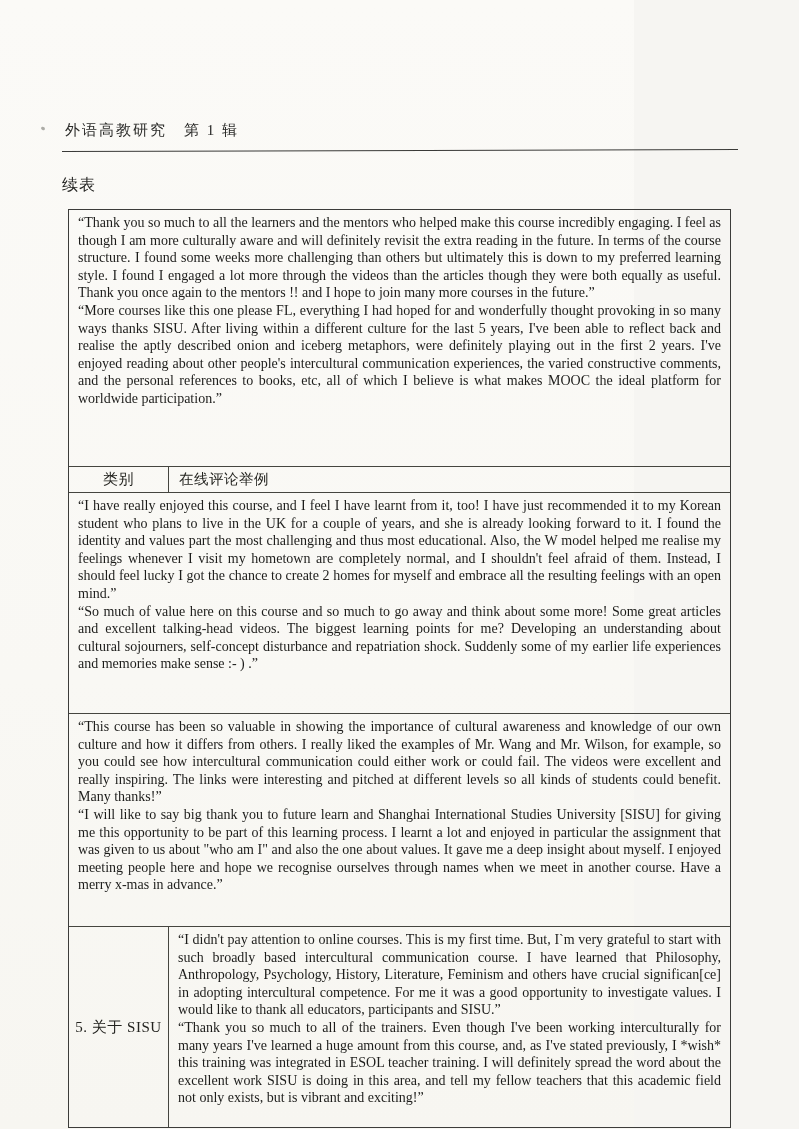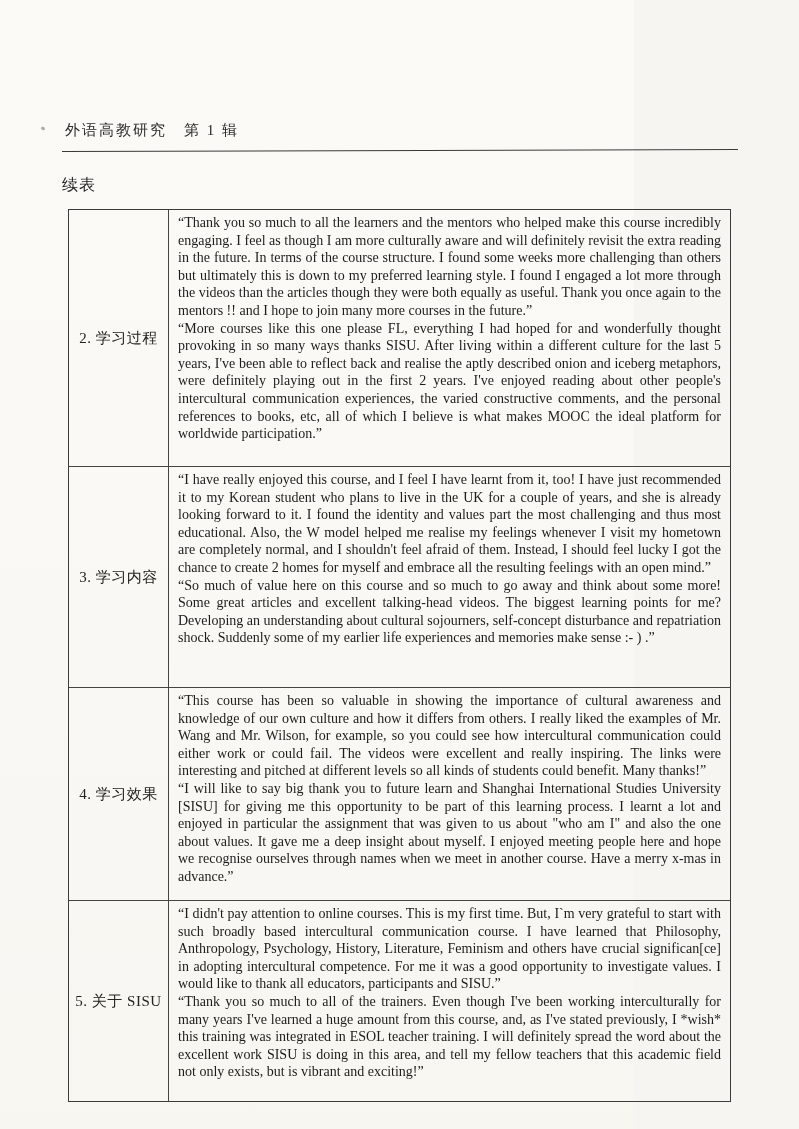--- a/index.html
+++ b/index.html
@@ -91,38 +91,39 @@
 
   <div class="running-head">外语高教研究　第 1 辑</div>
 
   <div class="head-rule"></div>
 
   <div class="table-caption">续表</div>
 
   <div class="ctable">
 
     <div class="trow r2">
-      <div class="cell-label">2. 学习过程</div>
       <div class="cell-content">
         <p class="para">“<b>Thank</b> you so much to all the <b>learners</b> and the <b>mentors</b> who helped make this course incredibly engaging.  I feel as though I am more culturally aware and will definitely revisit the extra reading in the future.  In terms of the course structure. I found some weeks more challenging than others but ultimately this is down to my preferred learning style.  I found I engaged a lot more through the <b>videos</b> than the <b>articles</b> though they were both equally as <b>useful</b>.  Thank you once again to the <b>mentors</b> !! and I hope to join many more courses in the future.”</p>
         <p class="para">“More courses like this one please FL, everything I had hoped for and wonderfully thought provoking in so many ways thanks <b>SISU</b>.  After living within a different culture for the last 5 years, I've been able to reflect back and realise the aptly described onion and iceberg metaphors, were definitely playing out in the first 2 years.  I've enjoyed <b>reading</b> about other people's <b>intercultural communication experiences</b>, the varied constructive <b>comments</b>, and the <b>personal</b> references to books, etc, all of which I believe is what makes MOOC the ideal platform for worldwide participation.”</p>
       </div>
     </div>
 
+    <div class="trow rdiv divider-row">
+      <div class="cell-label">类别</div>
+      <div class="cell-content">在线评论举例</div>
+    </div>
 
     <div class="trow r3">
-      <div class="cell-label">3. 学习内容</div>
       <div class="cell-content">
         <p class="para">“I have really <b>enjoyed</b> this course, and I feel I have learnt from it, too! I have just recommended it to my Korean student who plans to live in the UK for  a couple of years, and she is already looking forward to it.  I found the identity and <b>values</b> part the most challenging and thus most educational.  Also, the W model helped me realise my feelings whenever I visit my hometown are completely normal, and I shouldn't feel afraid of them.  Instead, I should feel lucky I got the chance to create 2 homes for myself and embrace all the resulting feelings with an open mind.”</p>
         <p class="para">“So much of <b>value</b> here on this course and so much to go away and think about some more! Some great <b>articles</b> and excellent talking-head <b>videos</b>.  The biggest learning points for me? Developing an <b>understanding</b> about cultural sojourners, self-concept disturbance and repatriation <b>shock</b>.  Suddenly some of my earlier <b>life experiences</b> and memories make sense :- ) .”</p>
       </div>
     </div>
 
     <div class="trow r4">
-      <div class="cell-label">4. 学习效果</div>
       <div class="cell-content">
         <p class="para">“This course has been so valuable in showing the importance of cultural awareness and <b>knowledge</b> of our own culture and how it differs from others.  I really liked the examples of Mr.  Wang and Mr.  Wilson, for example, so you could see how <b>intercultural communication</b> could either work or could fail.  The videos were <b>excellent</b> and really inspiring.  The links were <b>interesting</b> and pitched at different levels so all kinds of students could benefit.  Many <b>thanks!</b>”</p>
         <p class="para">“I will like to say big <b>thank</b> you to future learn and Shanghai International Studies University [<b>SISU</b>] for giving me this <b>opportunity</b> to be part of this <b>learning</b> process.  I learnt a <b>lot</b> and <b>enjoyed</b> in particular the assignment that was given to us about "who am I" and also the one about <b>values</b>.  It gave me a deep insight about <b>myself</b>.  I enjoyed meeting people here and hope we recognise ourselves through names when we meet in another course.  Have a merry x-mas in advance.”</p>
       </div>
     </div>
 
     <div class="trow r5">
       <div class="cell-label">5. 关于 SISU</div>
       <div class="cell-content">
         <p class="para">“I didn't pay attention to online courses.  This is my first time.  But, I`m very grateful to start with such broadly based intercultural communication course.  I have learned that Philosophy, Anthropology, Psychology, History, Literature, Feminism and others have crucial significan[ce] in adopting intercultural competence.  For me it was a good opportunity to investigate values.  I would like to <b>thank</b> all <b>educators</b>, <b>participants</b> and <b>SISU</b>.”</p>

